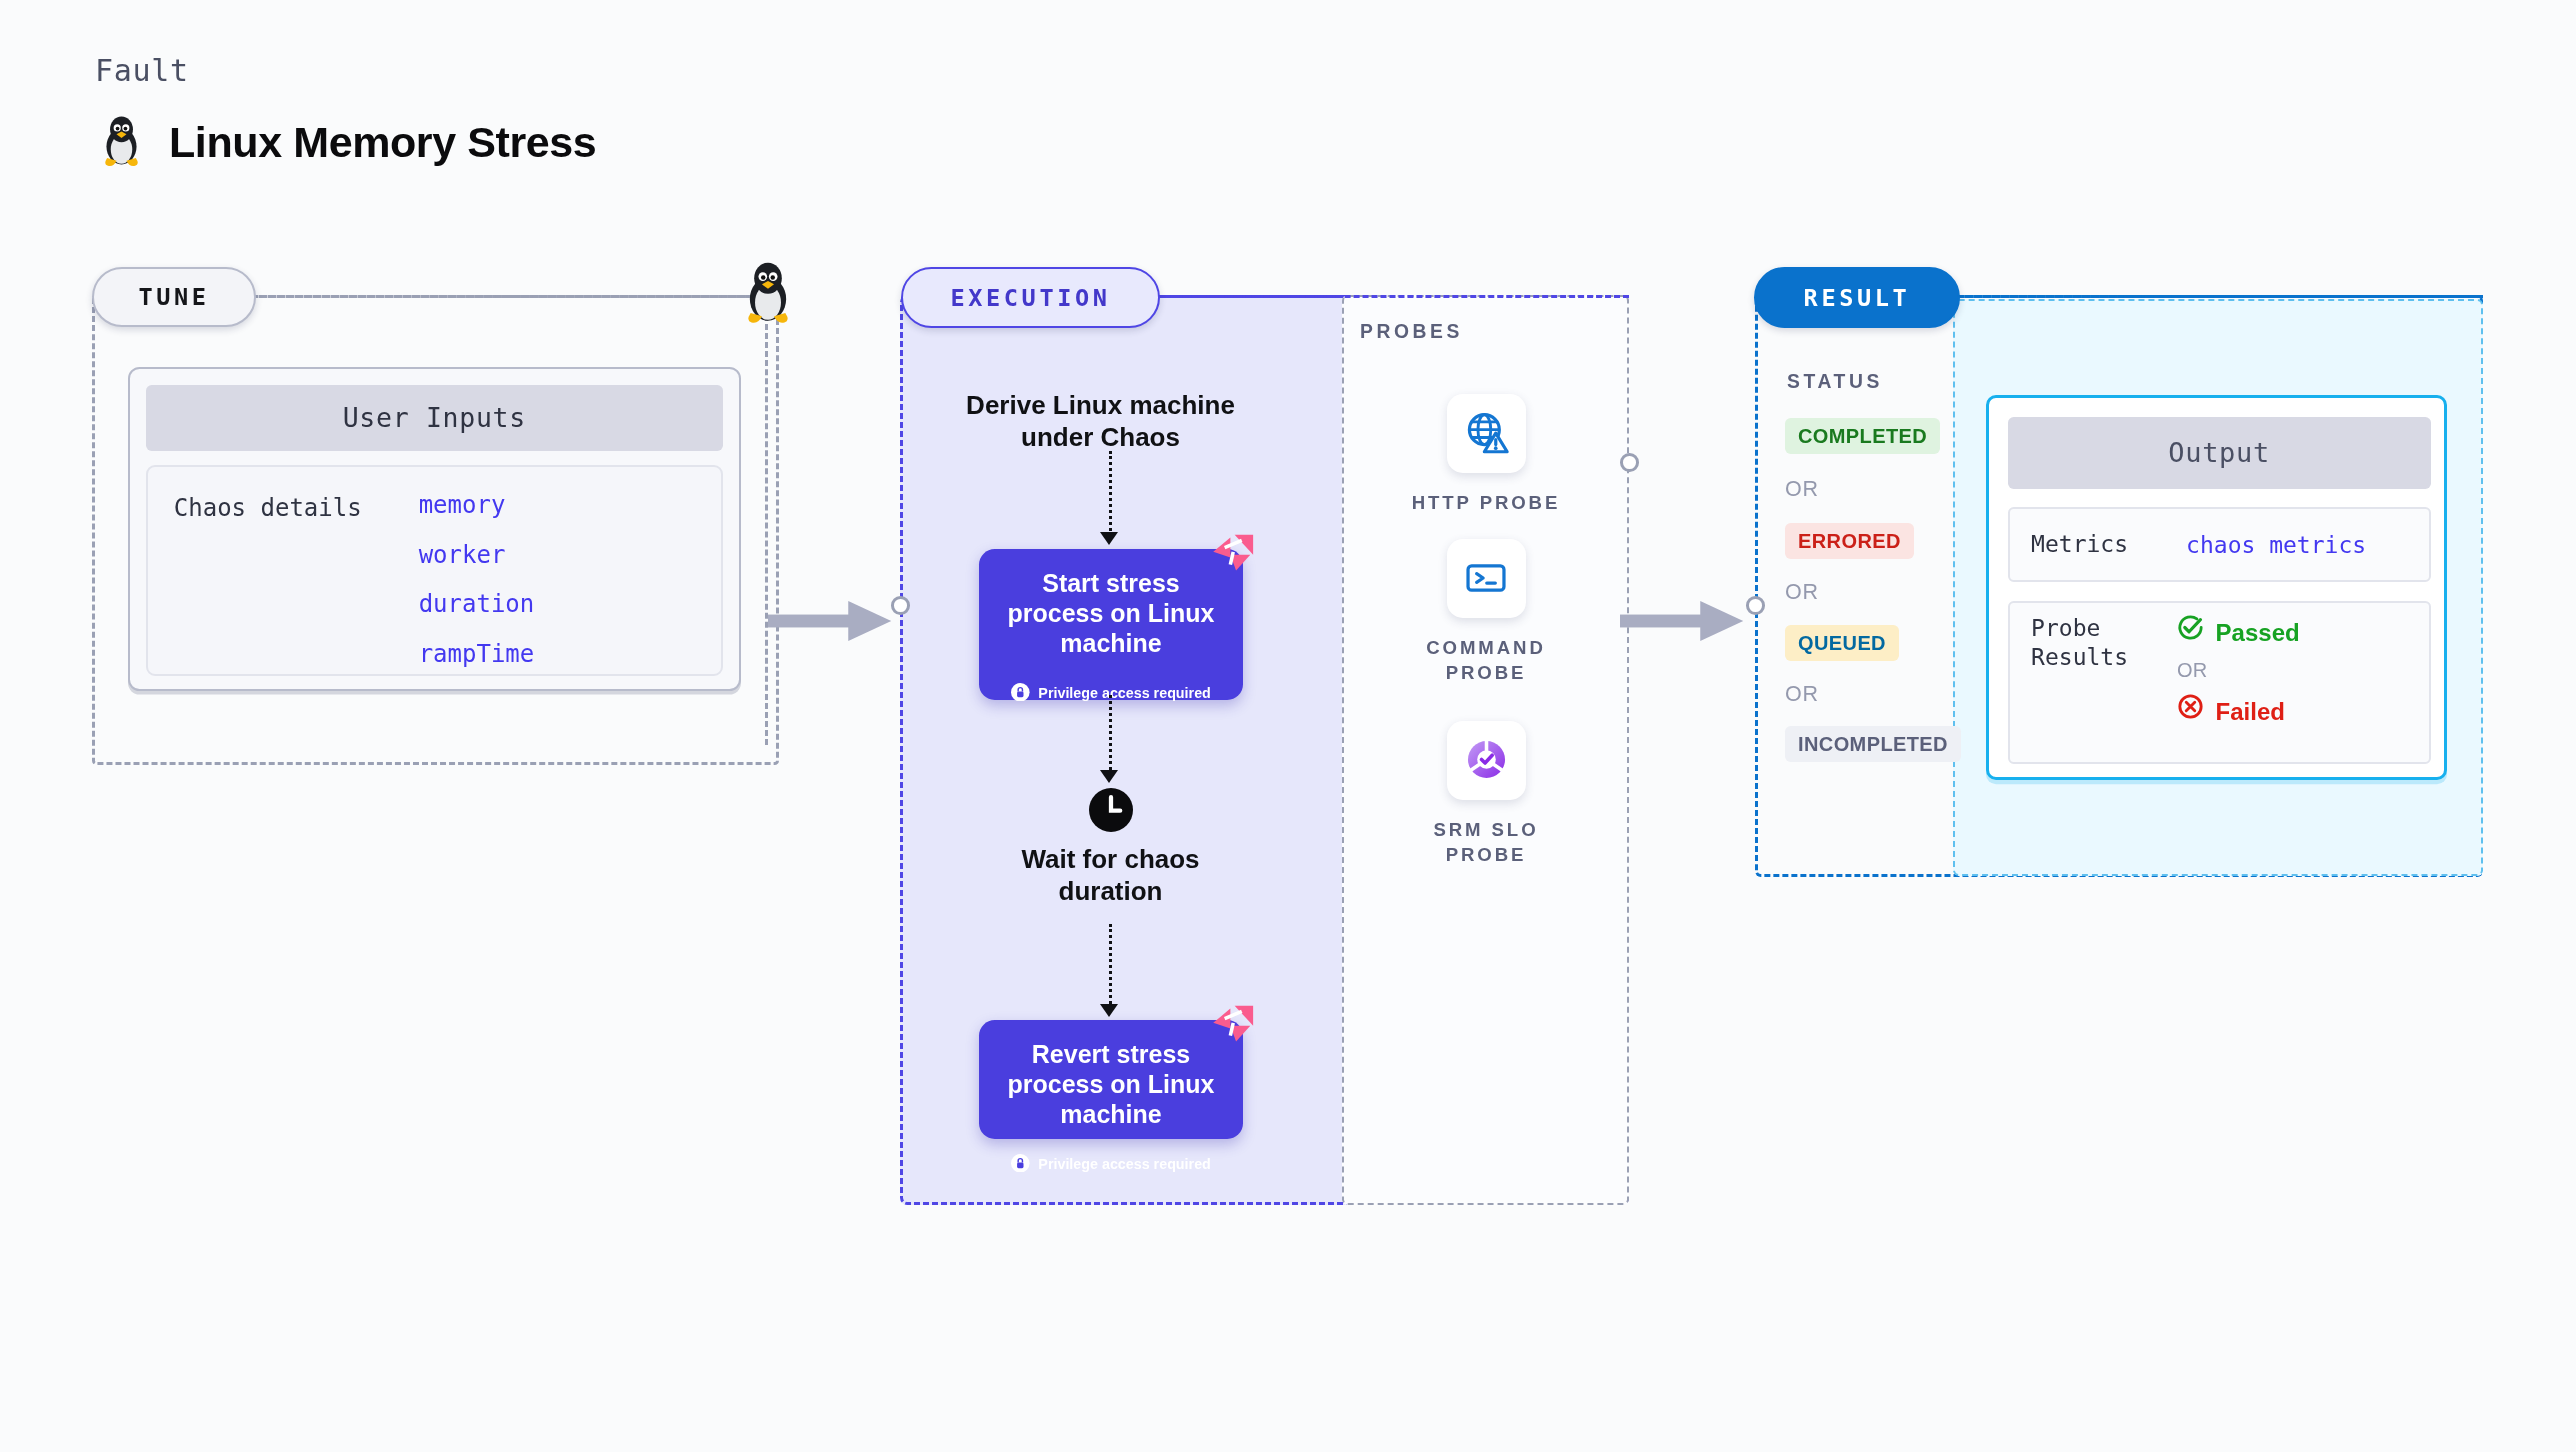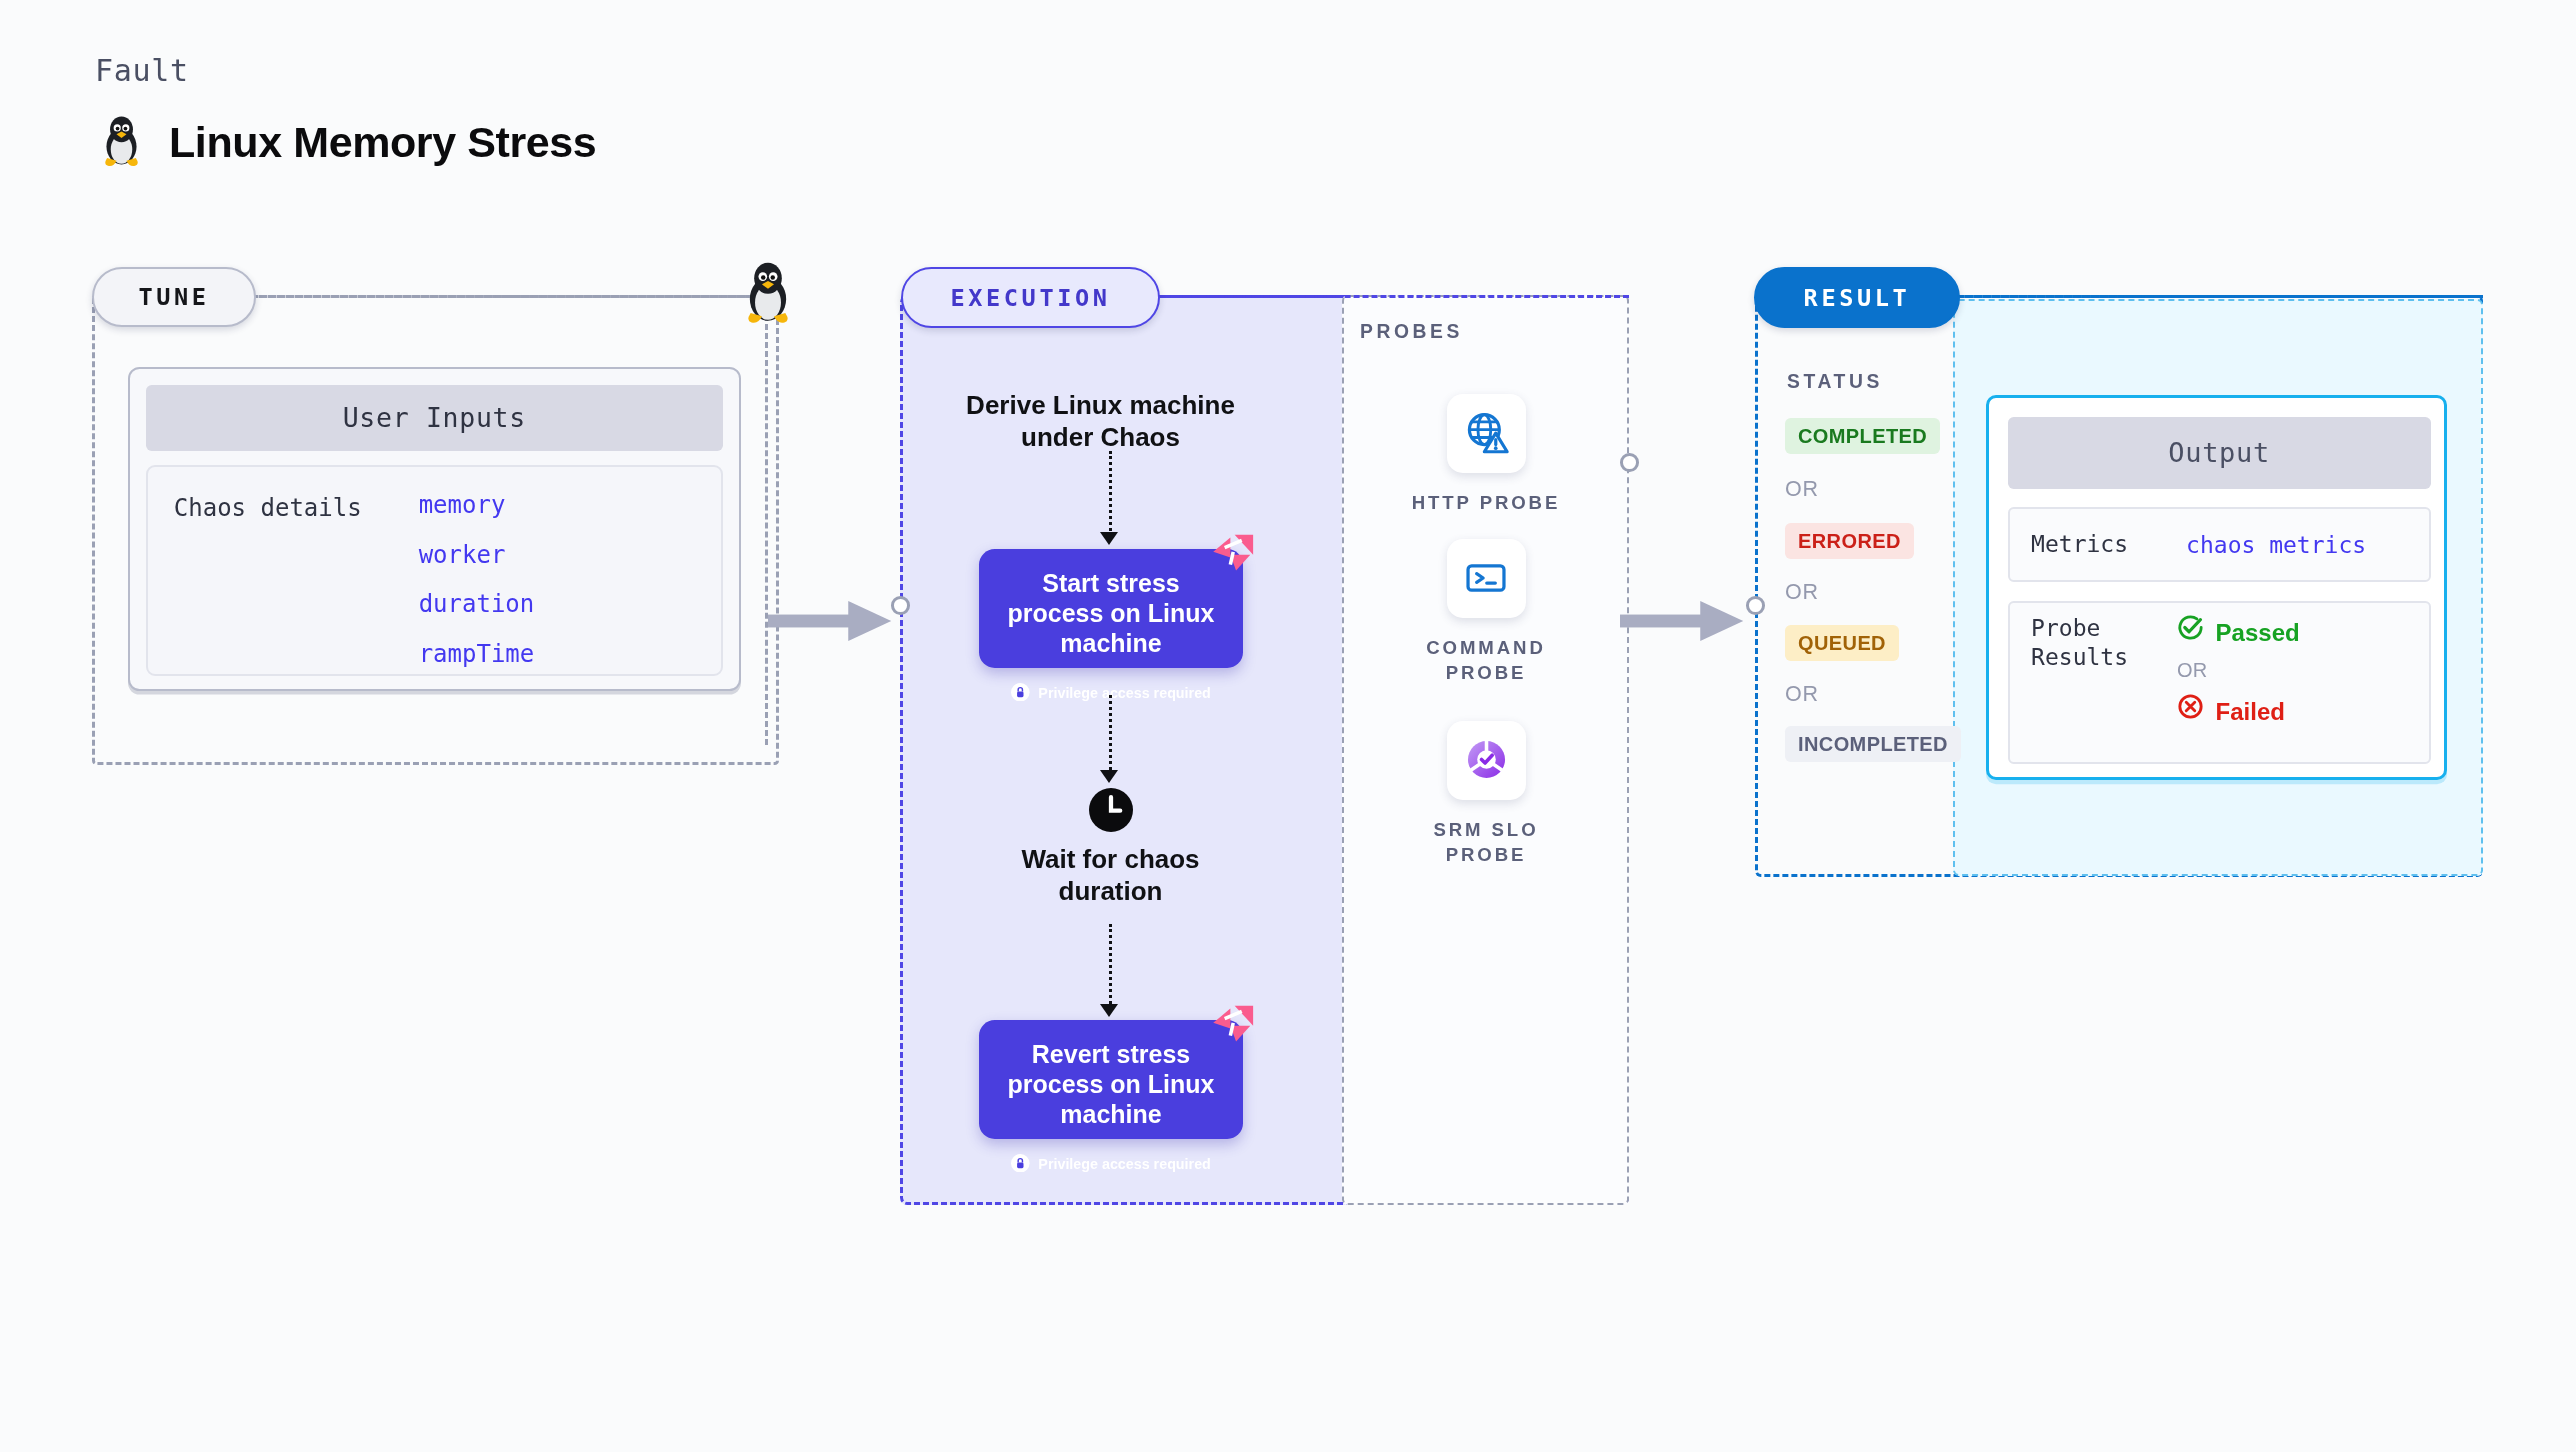--- a/index.html
+++ b/index.html
@@ -155,21 +155,21 @@
     padding:18.6px 14.3px 14.3px;box-sizing:border-box;
     display:flex;flex-direction:column;align-items:center;
   }
   .action-title{
     color:#ffffff;font-size:25px;font-weight:700;line-height:1.2;text-align:center;
   }
   .action-sub{
     margin-top:25px;display:flex;align-items:center;gap:8.6px;
     color:#ffffff;font-size:14.3px;font-weight:600;
   }
-  #box-start{left:979px;top:549px;height:119px;}
+  #box-start{left:979px;top:549px;height:151px;}
   #box-revert{left:979px;top:1020px;height:119px;}
 
   .harness-badge{position:absolute;right:-13px;top:-15.8px;width:47px;height:42px;}
 
   #clock-icon{position:absolute;left:1089px;top:788px;width:44px;height:44px;z-index:8;}
   #wait-label{
     position:absolute;left:967px;top:844px;width:287px;text-align:center;
     font-size:26px;font-weight:700;color:#101114;line-height:1.22;
   }
 
@@ -204,21 +204,21 @@
     padding:0 13px;height:36px;
   }
   .or-text{
     position:absolute;font-size:21.5px;color:#9499ad;letter-spacing:0.7px;
     font-family:"Liberation Sans", sans-serif;
   }
   #badge-completed{left:1785px;top:418px;background:#dff3e0;color:#1a7a1f;}
   #or-1{left:1785px;top:477px;}
   #badge-errored{left:1785px;top:523px;background:#fbe4e2;color:#cb2018;}
   #or-2{left:1785px;top:580px;}
-  #badge-queued{left:1785px;top:625px;background:#fdeec6;color:#a16207;}
+  #badge-queued{left:1785px;top:625px;background:#fdeec6;color:#0369a1;}
   #or-3{left:1785px;top:682px;}
   #badge-incompleted{left:1785px;top:726px;background:#eef0f5;color:#5b607a;}
 
   
   #output-card{
     position:absolute;left:1986px;top:395px;width:461px;height:385px;
     background:#ffffff;border:3.6px solid #17b0ee;border-radius:10px;box-sizing:border-box;
     box-shadow:0 4.3px 0 rgba(23,176,238,.22);
   }
   #output-head{

